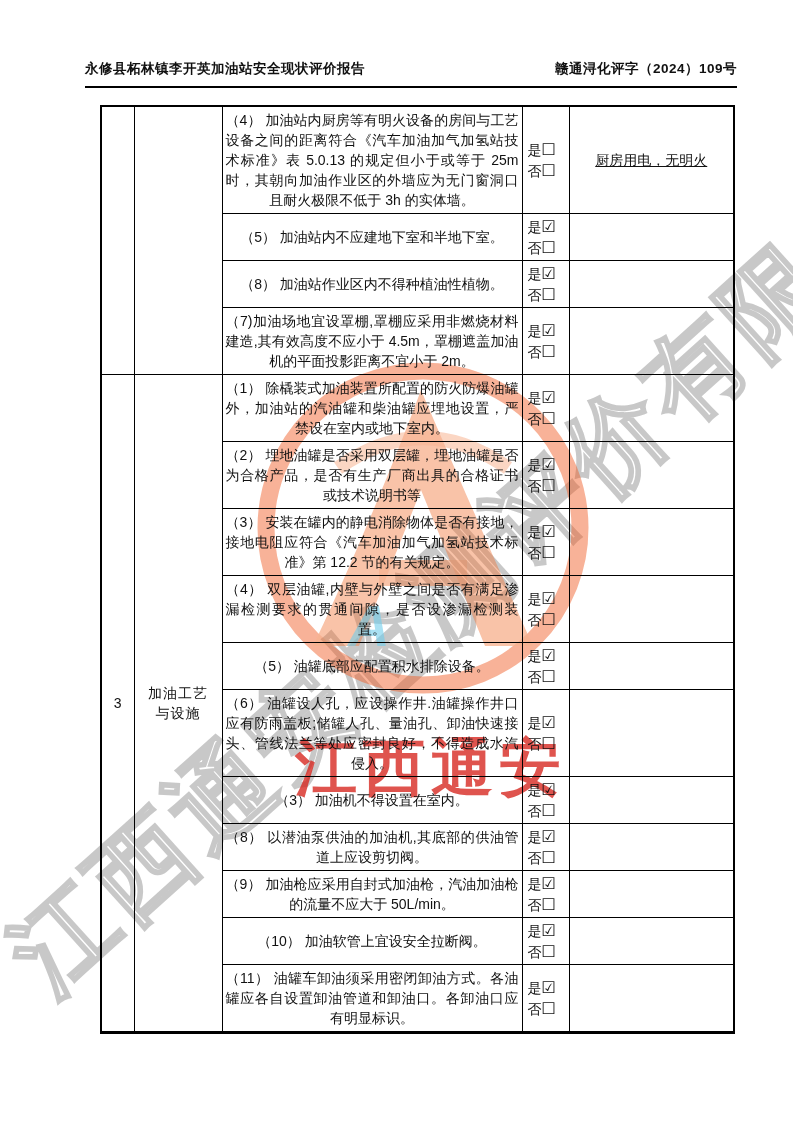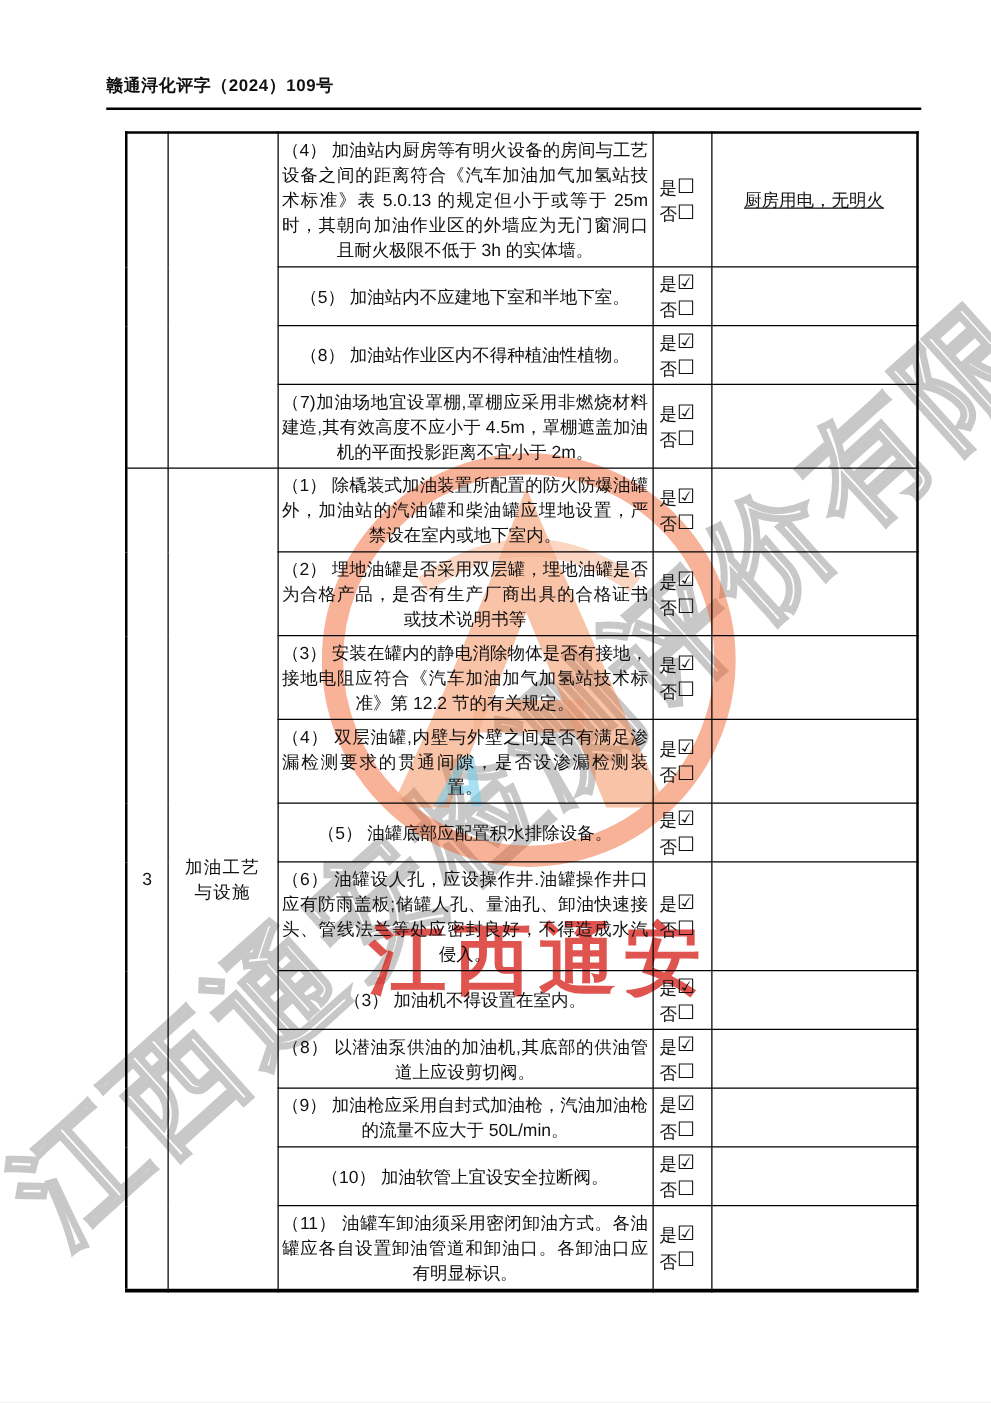--- a/index.html
+++ b/index.html
@@ -49,20 +49,21 @@
       <circle cx="180" cy="180" r="157" fill="none" stroke="#f05a22" stroke-width="17" opacity="0.85"></circle>
       <path d="M178 42 C150 118 102 232 70 298 L116 298 L178 142 L242 298 L290 298 C256 222 208 112 178 42 Z" fill="#f0763a" opacity="0.8"></path>
       <rect x="136" y="212" width="88" height="26" fill="#f0763a" opacity="0.8"></rect>
       <path d="M95 120 Q180 60 265 120" fill="none" stroke="#f0763a" stroke-width="14" opacity="0.55"></path>
     </svg>
     <div class="wm-cyan">A</div>
     <div class="wm-red">江西通安</div>
   </div>
 
   <div class="hdr">
+    <span>永修县柘林镇李开英加油站安全现状评价报告</span>
     <span>赣通浔化评字（2024）109号</span>
   </div>
   <div class="hdr-rule"></div>
 
   <table class="checklist">
     <colgroup>
       <col style="width:33px">
         <col style="width:88px">
         <col style="width:300px">
       <col style="width:47px">

